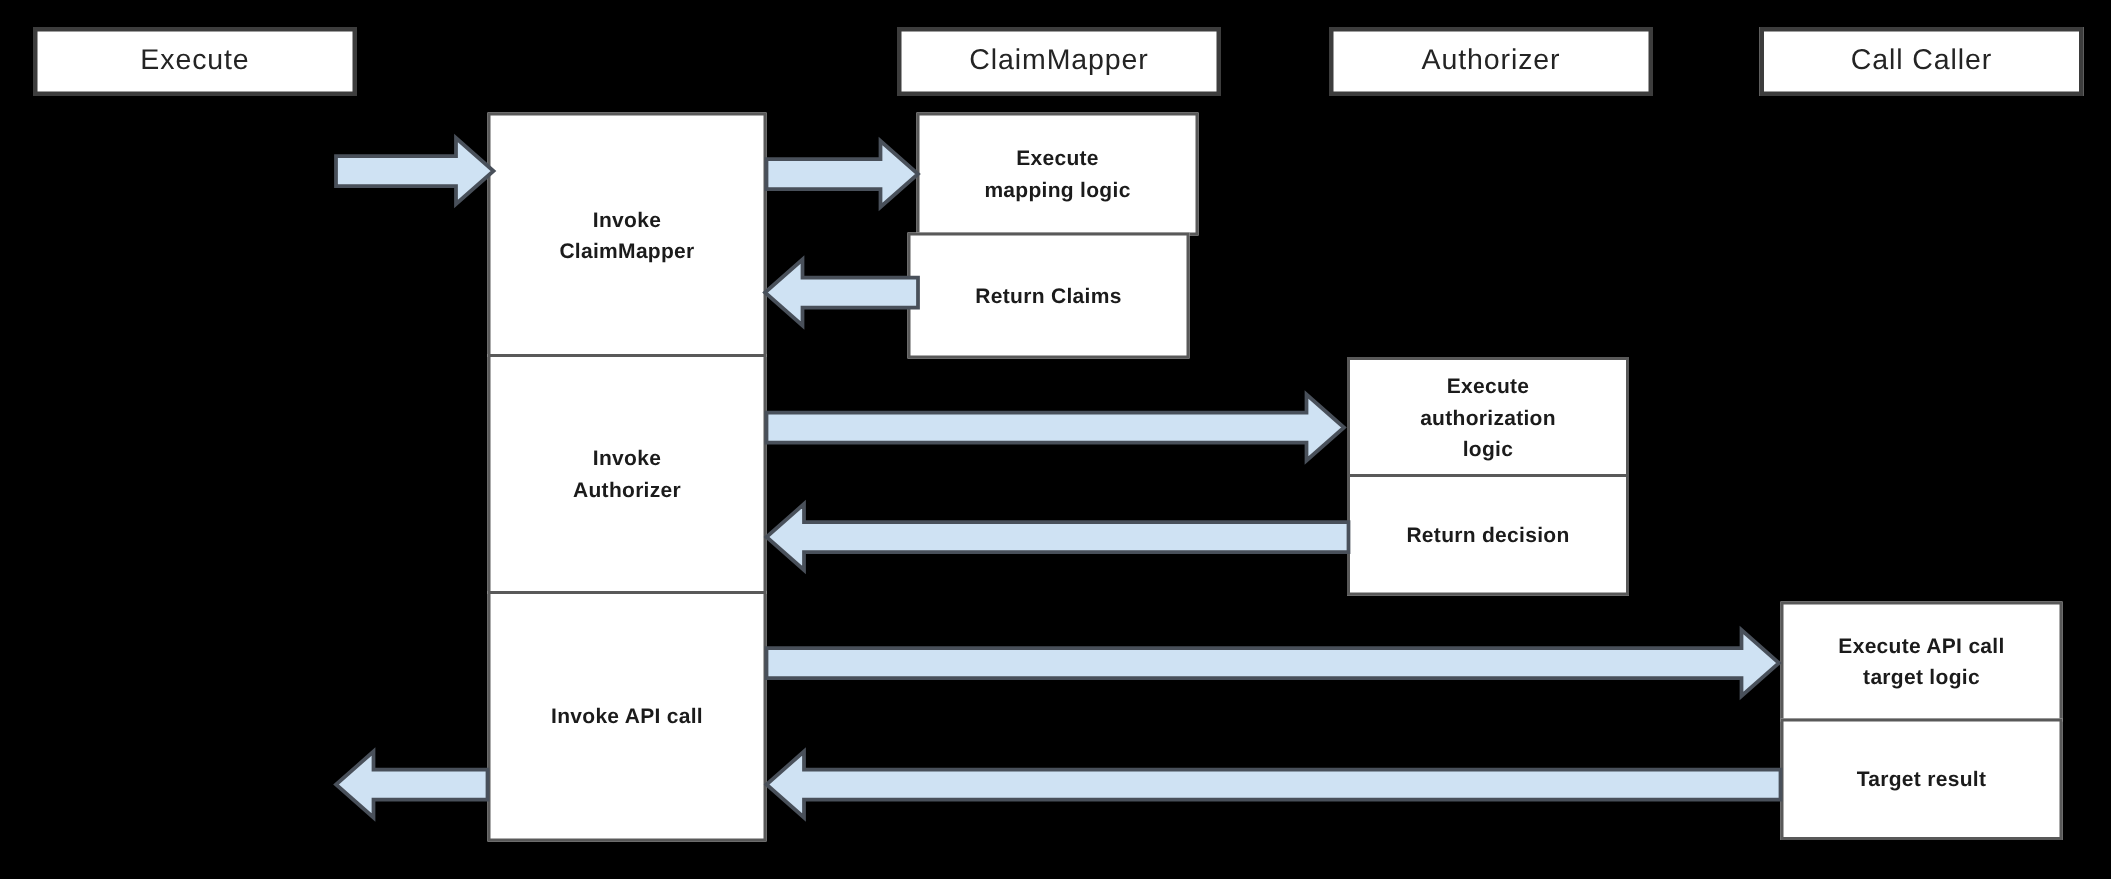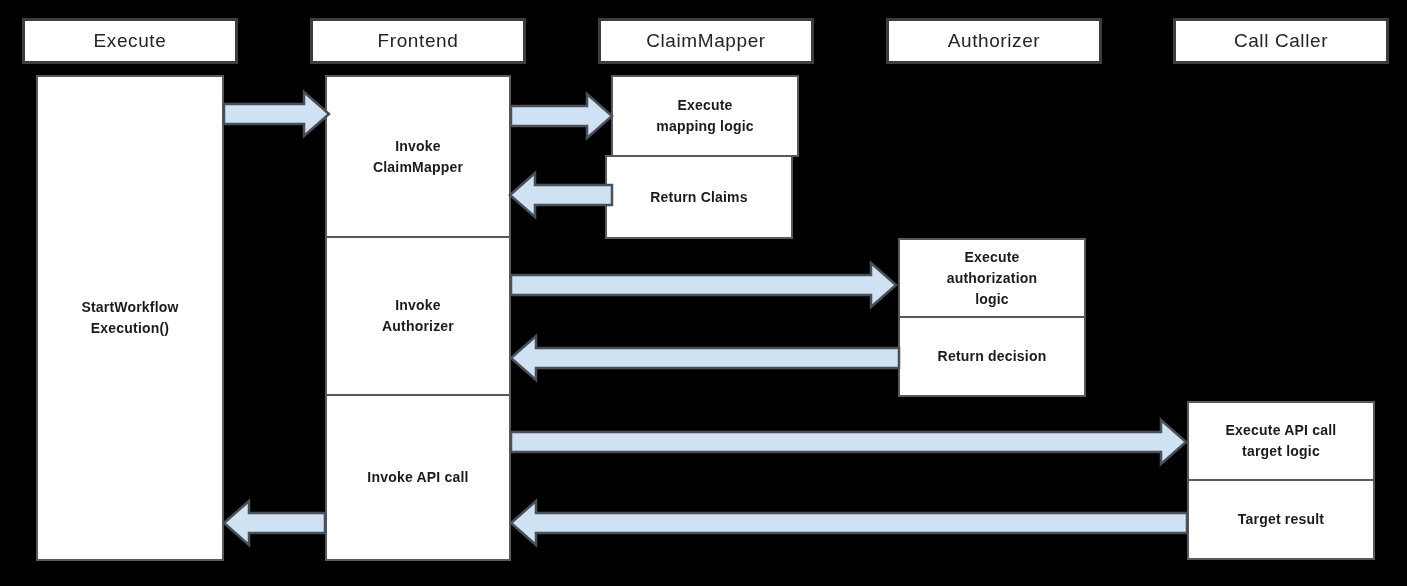--- a/index.html
+++ b/index.html
@@ -54,27 +54,24 @@
     stroke-width: 2.5;
     stroke-linejoin: miter;
   }
 </style>
 </head>
 <body>
 
 <div class="stage">
 
   <div class="hdr" style="left:22px">Execute</div>
-  <div class="hdr" style="left:310px">Frontend</div>
   <div class="hdr" style="left:598px">ClaimMapper</div>
   <div class="hdr" style="left:886px">Authorizer</div>
   <div class="hdr" style="left:1173px">Call Caller</div>
 
-  <div class="box" style="left:36px;top:75px;width:188px;height:486px">StartWorkflow
-Execution()</div>
 
   <div class="box" style="left:325px;top:75px;width:186px;height:163px">Invoke
 ClaimMapper</div>
   <div class="box" style="left:325px;top:236px;width:186px;height:160px">Invoke
 Authorizer</div>
   <div class="box" style="left:325px;top:394px;width:186px;height:167px">Invoke API call</div>
 
   <div class="box" style="left:611px;top:75px;width:188px;height:82px">Execute
 mapping logic</div>
   <div class="box" style="left:605px;top:155px;width:188px;height:84px">Return Claims</div>

